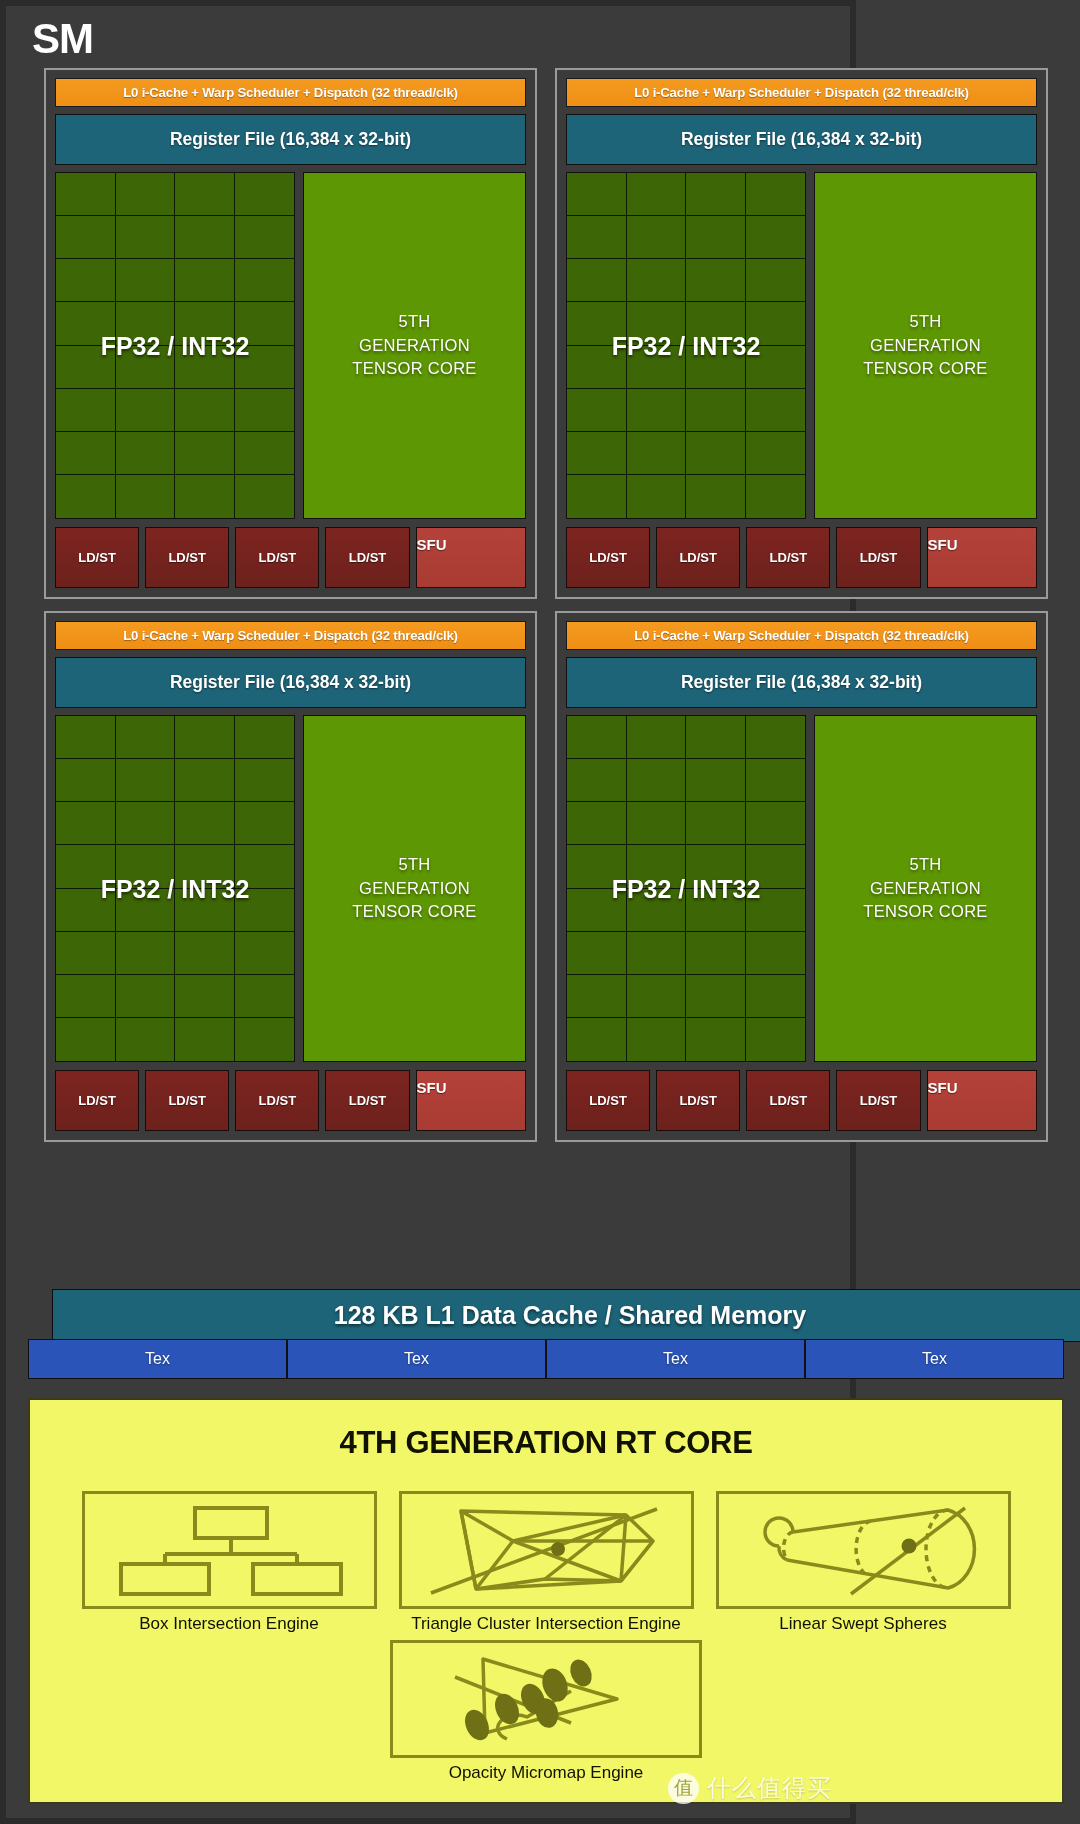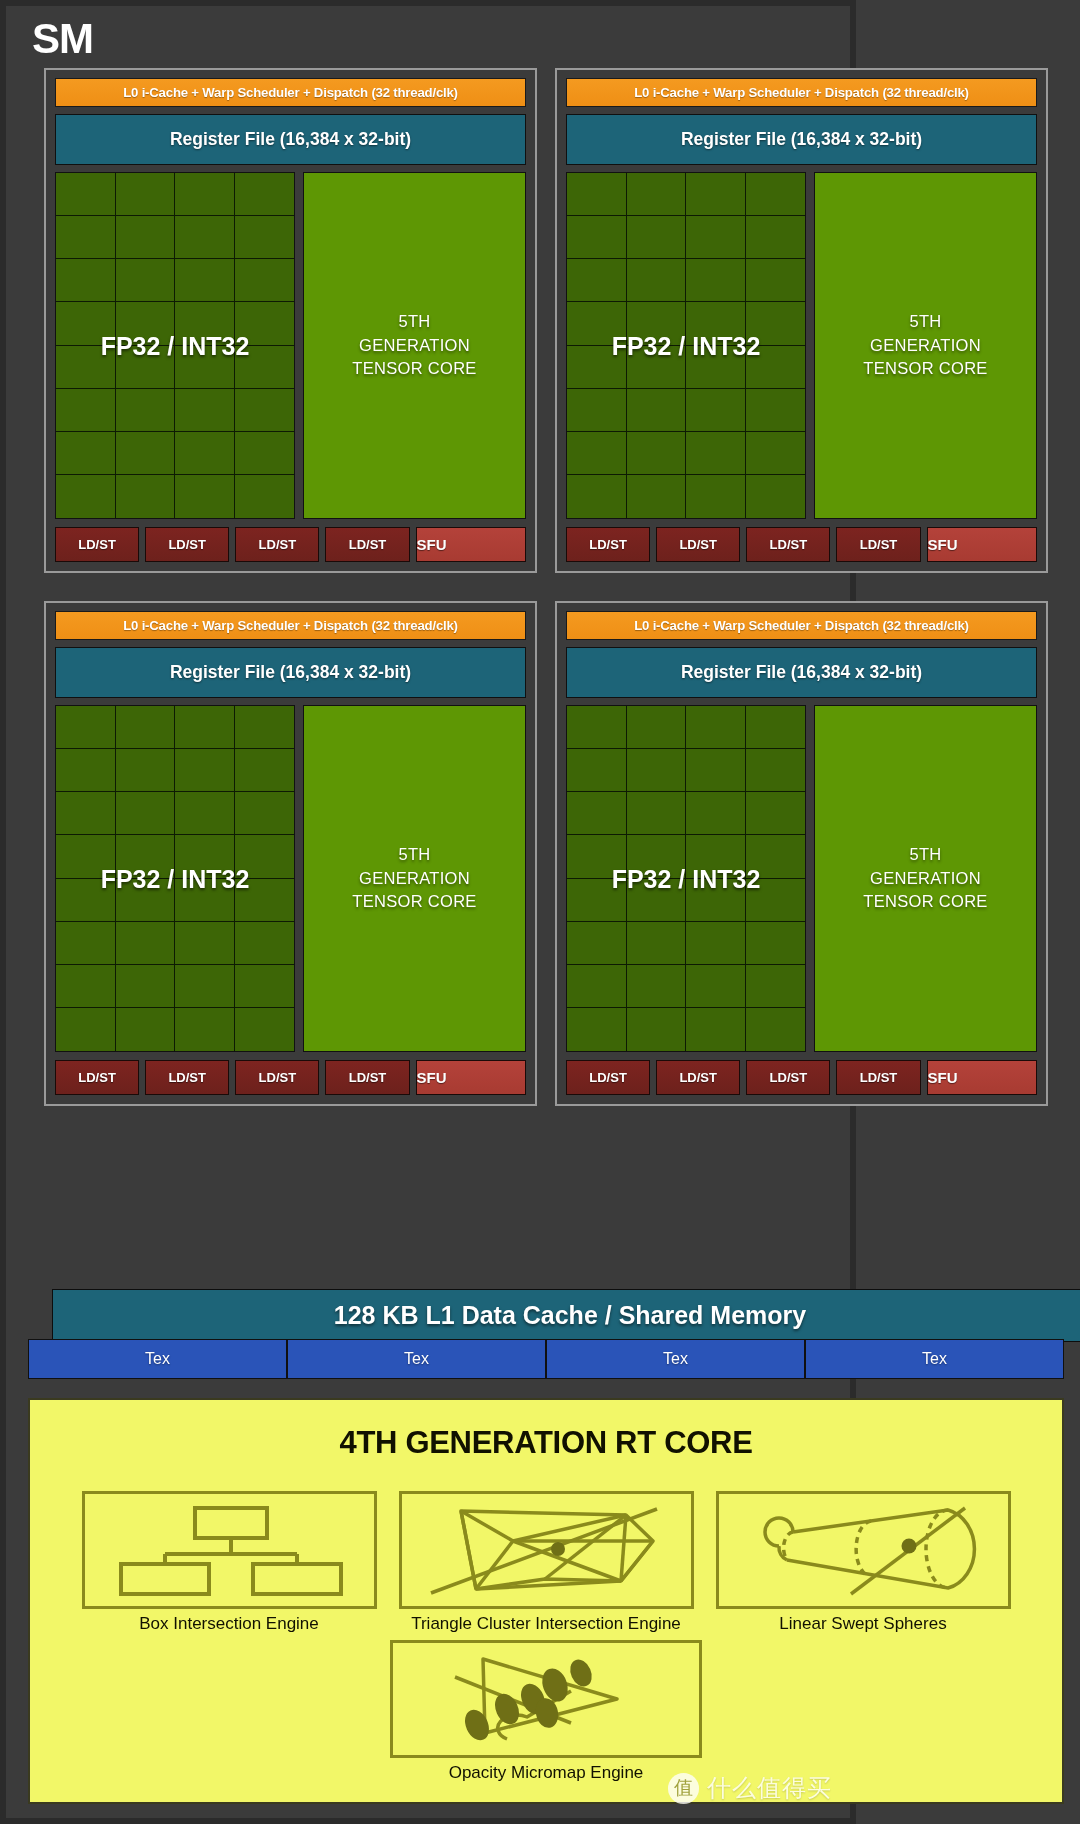--- a/index.html
+++ b/index.html
@@ -30,21 +30,21 @@
   }
 
   
   .pb-grid {
     position: absolute;
     left: 38px;
     top: 62px;
     width: 1004px;
     display: flex;
     flex-wrap: wrap;
-    gap: 28px 18px;
+    gap: 12px 18px;
   }
   .proc-block {
     width: 493px;
     border: 2px solid #9a9a9a;
     background: #3b3b3b;
     padding: 8px 9px 9px 9px;
   }
   .l0-bar {
     background: linear-gradient(#f49a20, #ef8f15);
     border: 1px solid #1a1a1a;
@@ -122,21 +122,21 @@
     gap: 6px;
   }
   .ldst {
     flex: 1;
     background: linear-gradient(#7d2420, #6d211c);
     border: 1px solid #1a0a08;
     color: #ffffff;
     font-size: 13px;
     font-weight: bold;
     text-align: center;
-    padding: 9px 0;
+    padding: 22px 0;
     text-shadow: 0 1px 1px rgba(0,0,0,.5);
   }
   .sfu {
     flex: 1.32;
     background: linear-gradient(#b4423a, #a83b32);
     border: 1px solid #1a0a08;
     color: #ffffff;
     font-size: 15px;
     font-weight: bold;
     text-align: left;

